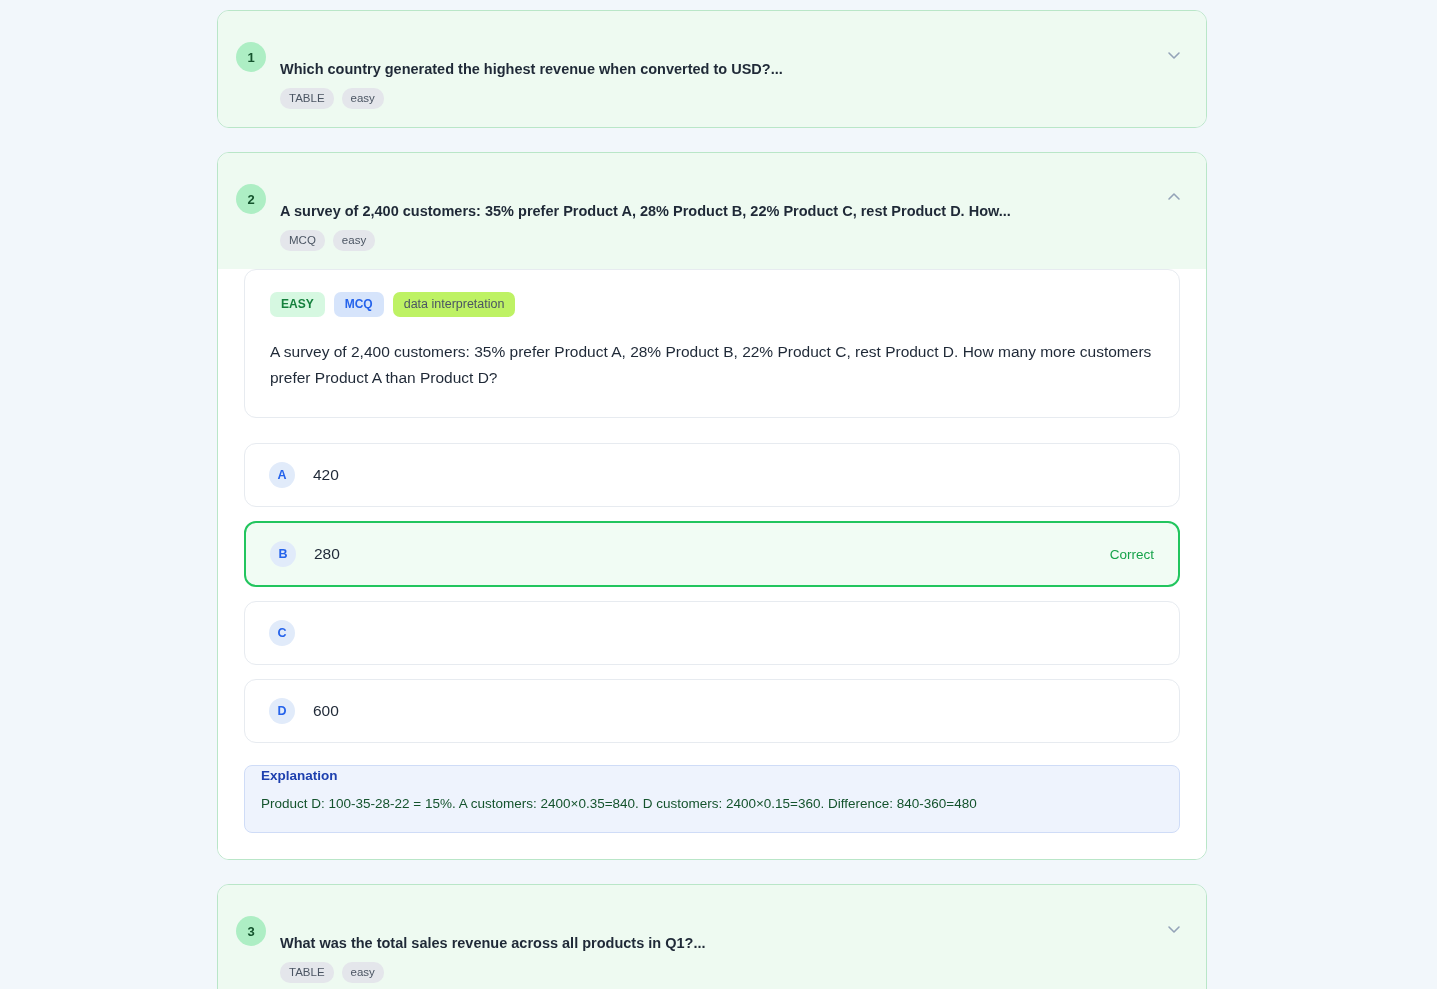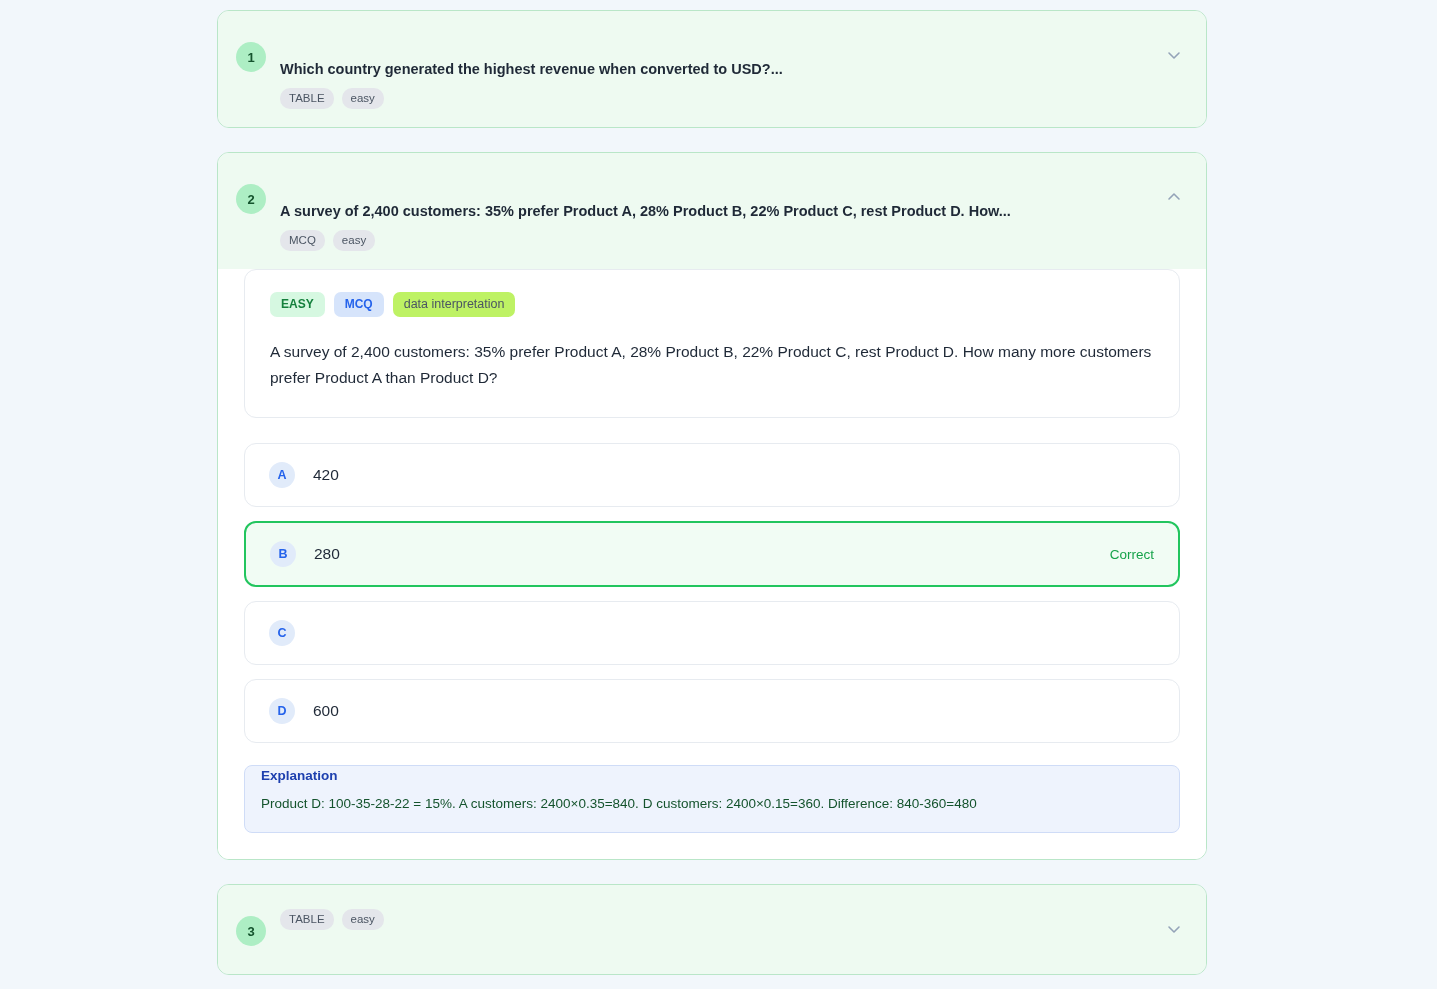--- a/index.html
+++ b/index.html
@@ -262,20 +262,21 @@
           <div class="explain-text">Product D: 100-35-28-22 = 15%. A customers: 2400×0.35=840. D customers: 2400×0.15=360. Difference: 840-360=480</div>
         </div>
 
       </div>
     </div>
 
     <div class="q-card">
       <div class="q-header">
         <div class="q-num">3</div>
         <div class="q-body-head">
+          <div class="q-title">What was the total sales revenue across all products in Q1?...</div>
           <div class="q-chips">
             <span class="chip">TABLE</span>
             <span class="chip">easy</span>
           </div>
         </div>
         <div class="chev">
           <svg width="18" height="18" viewBox="0 0 18 18" fill="none" stroke="#94a3b8" stroke-width="1.6" stroke-linecap="round" stroke-linejoin="round">
               <polyline points="4,7 9,12 14,7"></polyline>
             </svg>
         </div>

